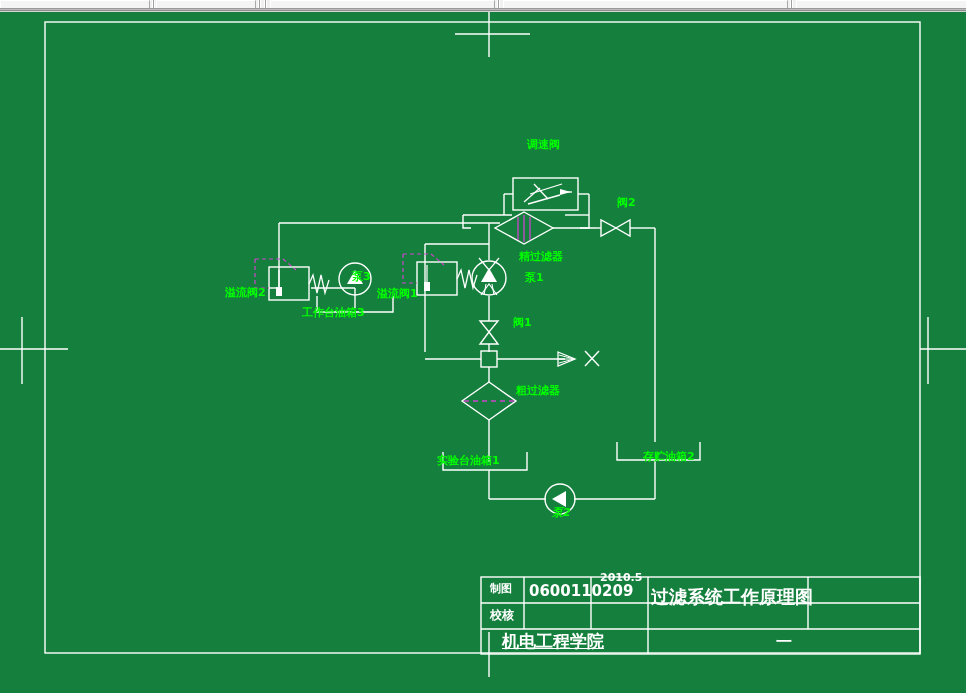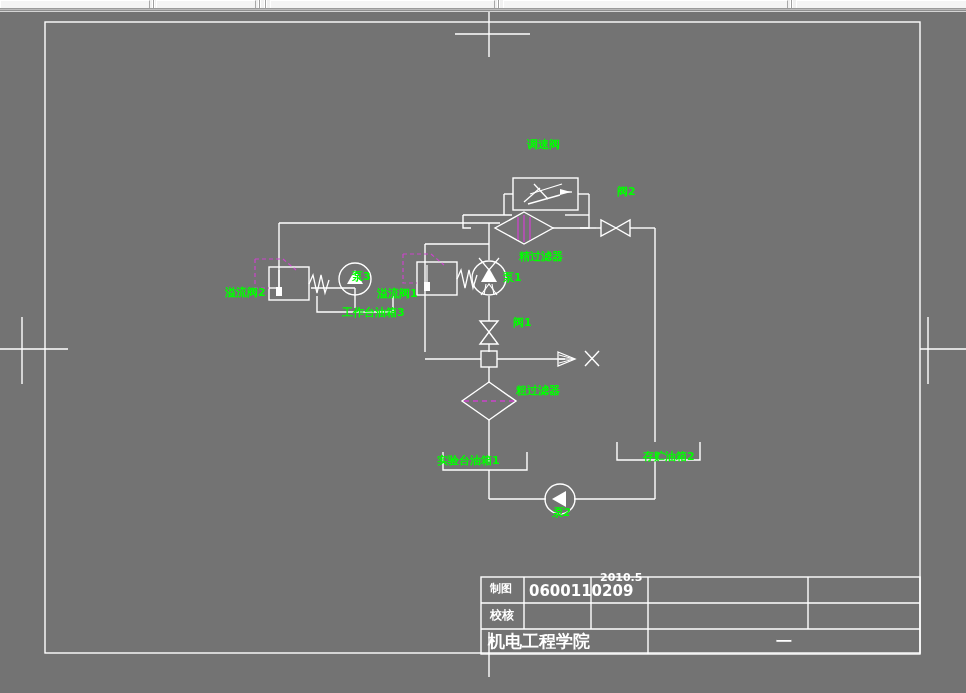--- a/index.html
+++ b/index.html
@@ -48,21 +48,21 @@
     left: 0; top: 9px;
     width: 966px; height: 3px;
     background: linear-gradient(180deg,#b9b9b9 0 1px,#8f8f8f 1px 2px,#d4d4d4 2px 3px);
   }
   
   .canvas {
     position: absolute;
     left: 0; top: 12px;
     width: 966px;
     height: 681px;
-    background: #737373;
+    background: #15803d;
   }
   .canvas svg { display: block; }
 
   .lbl {
     position: absolute;
     color: #00ff00;
     font-family: "DejaVu Sans", sans-serif;
     font-size: 11px;
     font-weight: bold;
     white-space: nowrap;
@@ -274,47 +274,48 @@
         <line x1="648" y1="565" x2="648" y2="642"></line>
         <line x1="808" y1="565" x2="808" y2="617"></line>
       </g>
 
     </svg>
 
     <span class="lbl" style="left:527px;top:127px;">调速阀</span>
 
     <span class="lbl" style="left:519px;top:222px;margin-top:17px;">精过滤器</span>
 
-    <span class="lbl" style="left:605px;top:174px;padding-left:12px;">阀2</span>
+    <span class="lbl" style="left:605px;top:185px;padding-left:12px;">阀2</span>
 
     <span class="lbl" style="left:225px;top:275px;">溢流阀2</span>
 
     <span class="lbl" style="left:352px;top:232px;margin-top:27px;">泵3</span>
 
-    <span class="lbl" style="left:302px;top:295px;margin-left:40px;">工作台油箱3</span>
+    <span class="lbl" style="left:302px;top:295px;">工作台油箱3</span>
 
     <span class="lbl" style="left:377px;top:276px;">溢流阀1</span>
 
-    <span class="lbl" style="left:503px;top:260px;">泵1</span>
+    <span class="lbl" style="left:525px;top:260px;">泵1</span>
 
     <span class="lbl" style="left:493px;top:305px;margin-left:20px;">阀1</span>
 
     <span class="lbl" style="left:504px;top:373px;padding-left:12px;">粗过滤器</span>
 
     <span class="lbl" style="left:437px;top:443px;">实验台油箱1</span>
 
     <span class="lbl" style="left:643px;top:439px;">存贮油箱2</span>
 
     <span class="lbl" style="left:552px;top:495px;font-style:italic;">泵2</span>
 
     <span class="tb-txt" style="left:490px;top:571px;font-size:11px;">制图</span>
     <span class="tb-txt" style="left:529px;top:572px;font-size:15px;">0600110209</span>
     <span class="tb-txt" style="left:600px;top:560px;font-size:11px;">2010.5</span>
 
     <span class="tb-txt" style="left:490px;top:597px;font-size:12px;">校核</span>
 
-
-    <span class="tb-txt" style="left:488px;top:621px;font-size:17px;">机电工程学院</span>
+    <span class="tb-txt" style="left:651px;top:576px;font-size:18px;">过滤系统工作原理图</span>
+
+    <span class="tb-txt" style="left:502px;top:621px;font-size:17px;text-decoration:underline;">机电工程学院</span>
 
     <span class="tb-txt" style="left:776px;top:622px;font-size:16px;">一</span>
 
   </div>
 </div>
 
 </body></html>

